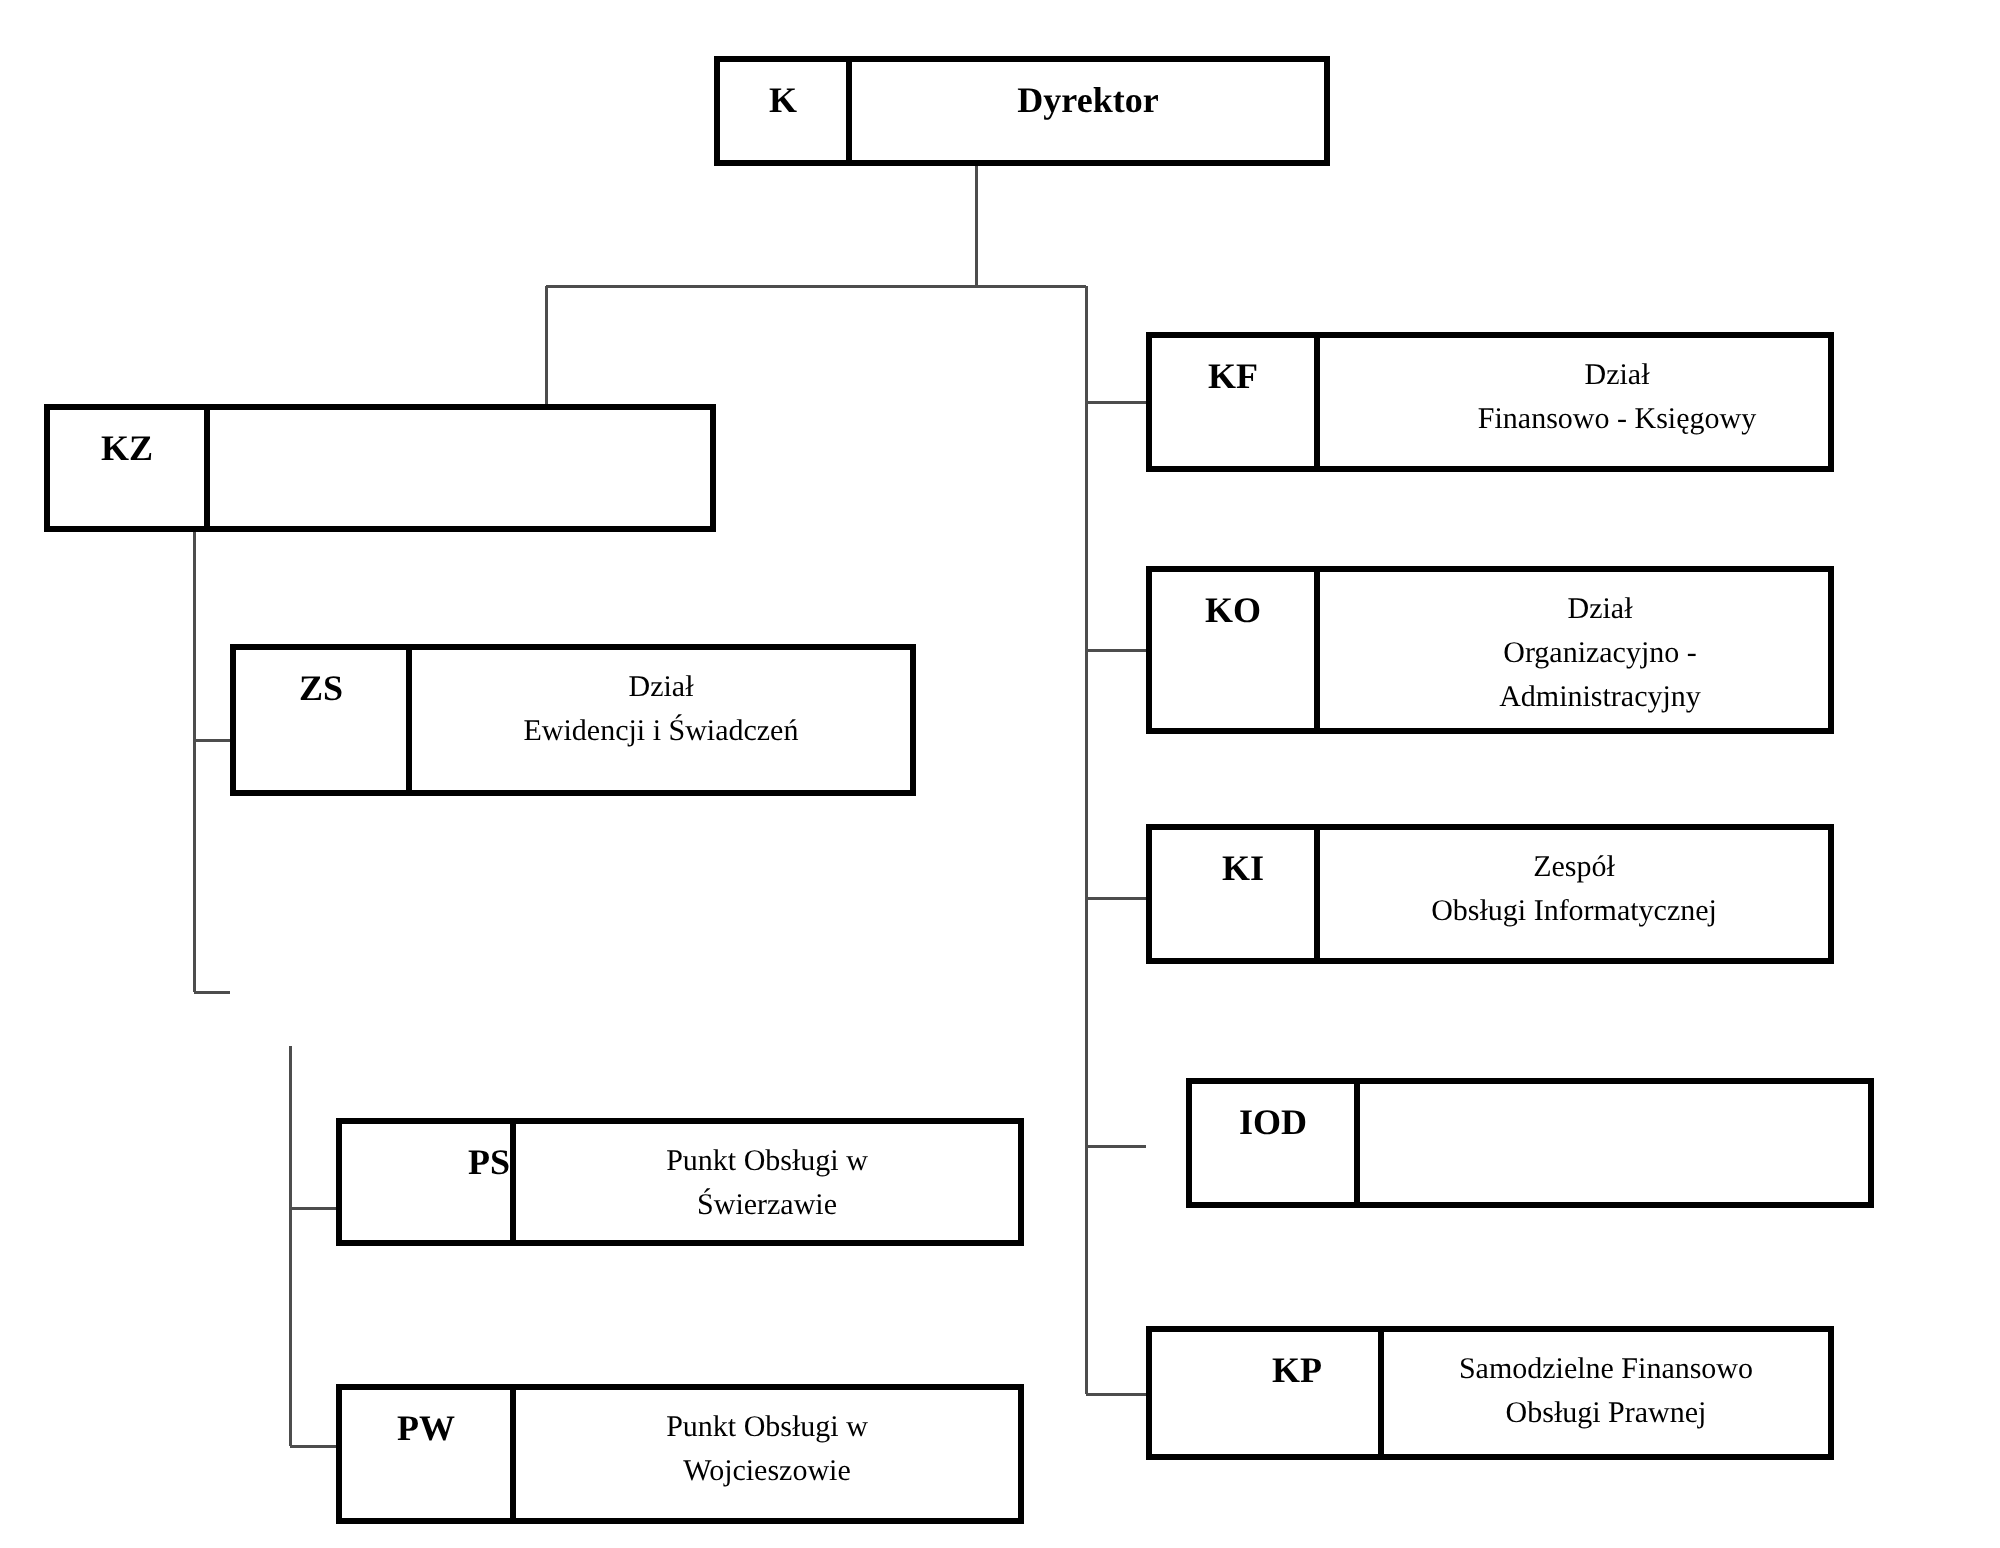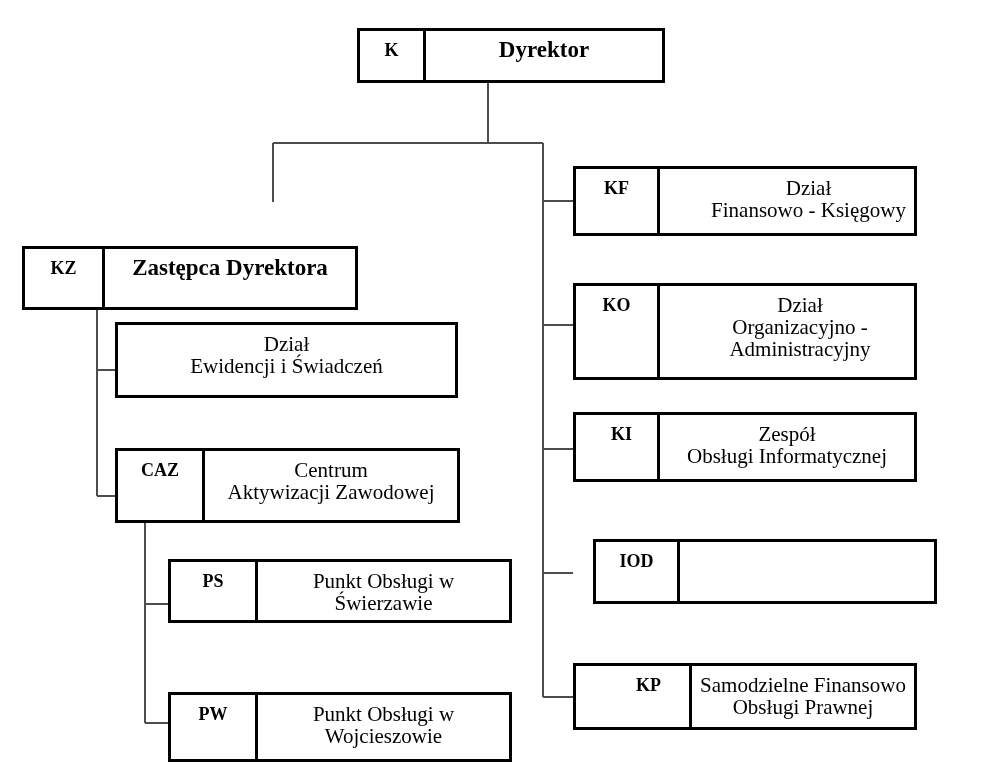--- a/index.html
+++ b/index.html
@@ -34,29 +34,29 @@
     box-sizing: border-box;
     border-right: 3px solid #000000;
     font-weight: bold;
     font-size: 18px;
     text-align: center;
     padding-top: 9px;
     flex: 0 0 auto;
   }
   .node .label {
     flex: 1 1 auto;
-    font-size: 21px;
+    font-size: 15px;
     line-height: 22px;
     text-align: center;
     padding-top: 8px;
     white-space: pre-line;
   }
   .node .label.bold {
     font-weight: bold;
-    font-size: 23px;
+    font-size: 18px;
   }
 </style>
 </head>
 <body>
 
 <div class="canvas">
 
   <svg class="connector-layer" width="1000" height="774" viewBox="0 0 1000 774" stroke="#4d4d4d" stroke-width="1.5" shape-rendering="crispEdges">
 
     <line x1="488" y1="83" x2="488" y2="143"></line>
@@ -80,55 +80,50 @@
     <line x1="145" y1="523" x2="145" y2="723"></line>
     <line x1="145" y1="604" x2="168" y2="604"></line>
     <line x1="145" y1="723" x2="168" y2="723"></line>
   </svg>
 
   <div class="node" style="left:357px; top:28px; width:308px; height:55px;">
     <div class="code" style="width:66px;">K</div>
     <div class="label bold">Dyrektor</div>
   </div>
 
-  <div class="node" style="left:22px; top:202px; width:336px; height:64px;margin-top:44px;">
+  <div class="node" style="left:22px; top:202px; width:336px; height:64px;">
     <div class="code" style="width:80px;">KZ</div>
-    <div class="label bold">Zastępca Dyrektora</div>
   </div>
 
   <div class="node" style="left:115px; top:322px; width:343px; height:76px;">
+    <div class="code" style="width:88px;">ZS</div>
     <div class="label">Dział
 Ewidencji i Świadczeń</div>
   </div>
 
-  <div class="node" style="left:115px; top:448px; width:345px; height:75px;">
-    <div class="code" style="width:87px;">CAZ</div>
-    <div class="label">Centrum
-Aktywizacji Zawodowej</div>
-  </div>
 
   <div class="node" style="left:168px; top:559px; width:344px; height:64px;">
-    <div class="code" style="width:87px;">PS</div>
+    <div class="code" style="width:87px;text-align:right;">PS</div>
     <div class="label">Punkt Obsługi w
 Świerzawie</div>
   </div>
 
   <div class="node" style="left:168px; top:677px; width:344px; height:70px;margin-top:15px;">
     <div class="code" style="width:87px;">PW</div>
     <div class="label">Punkt Obsługi w
 Wojcieszowie</div>
   </div>
 
   <div class="node" style="left:573px; top:166px; width:344px; height:70px;gap:43px;">
     <div class="code" style="width:84px;">KF</div>
     <div class="label">Dział
 Finansowo - Księgowy</div>
   </div>
 
-  <div class="node" style="left:573px; top:283px; width:344px; height:97px;gap:26px;">
+  <div class="node" style="left:573px; top:283px; width:344px; height:84px;gap:26px;">
     <div class="code" style="width:84px;">KO</div>
     <div class="label">Dział
 Organizacyjno -
 Administracyjny</div>
   </div>
 
   <div class="node" style="left:573px; top:412px; width:344px; height:70px;">
     <div class="code" style="width:84px;padding-left:10px;">KI</div>
     <div class="label">Zespół
 Obsługi Informatycznej</div>

